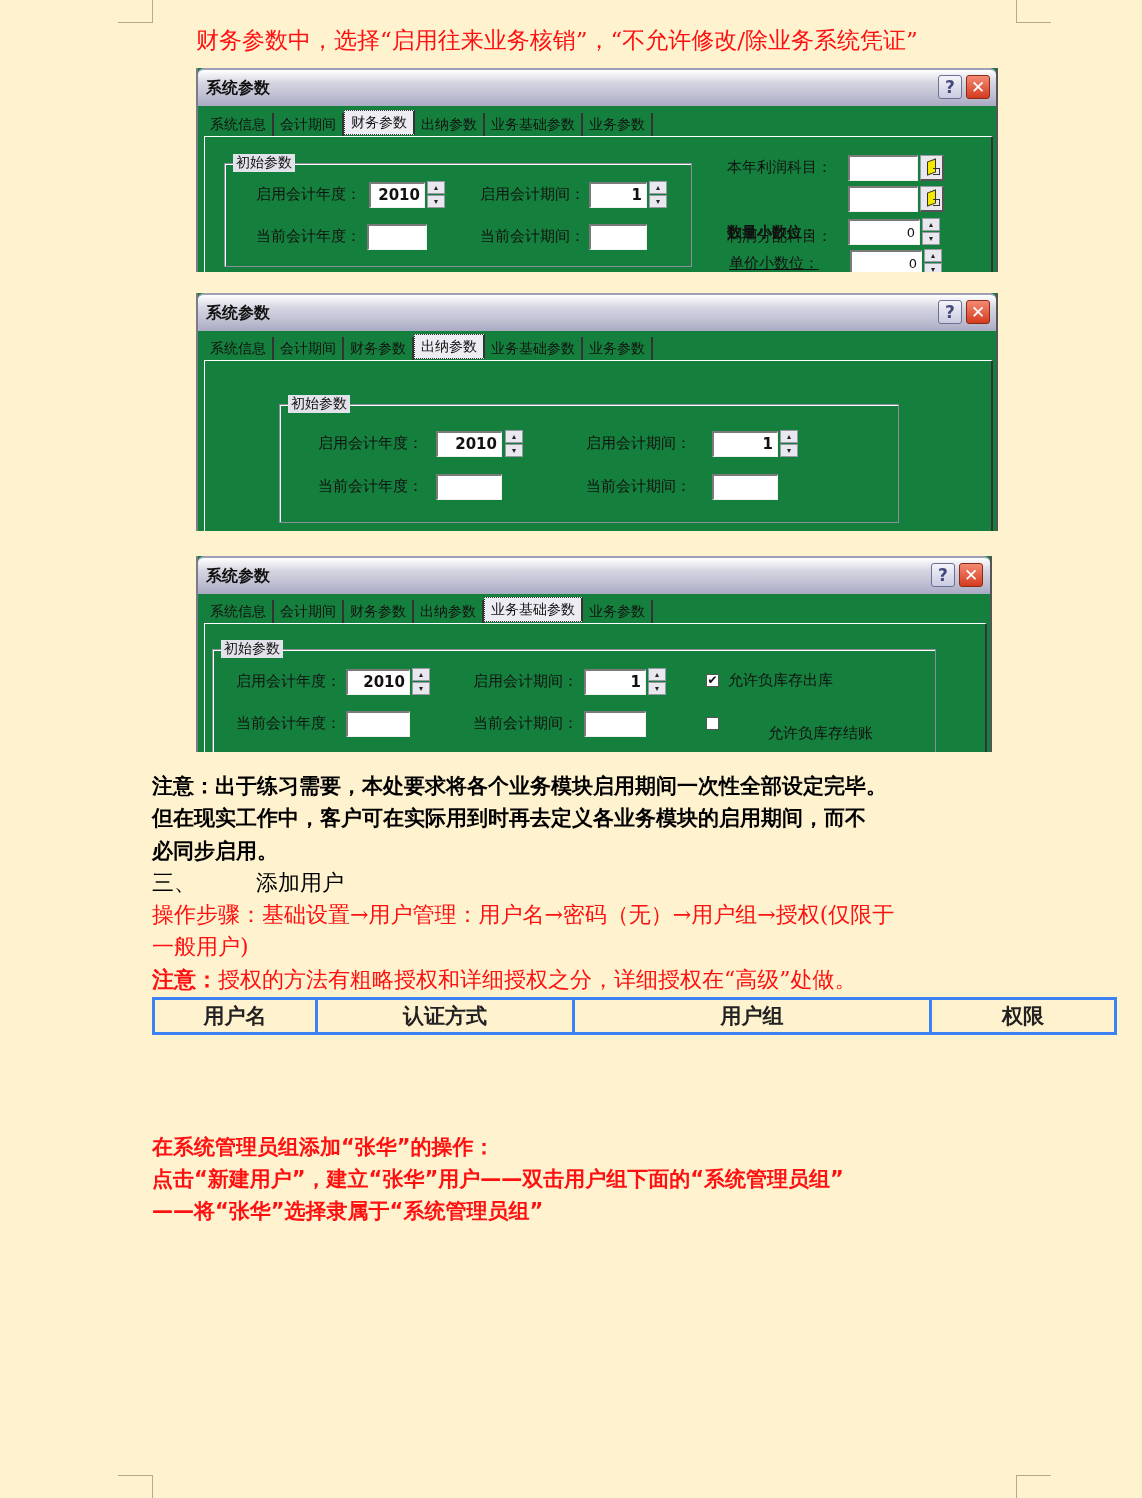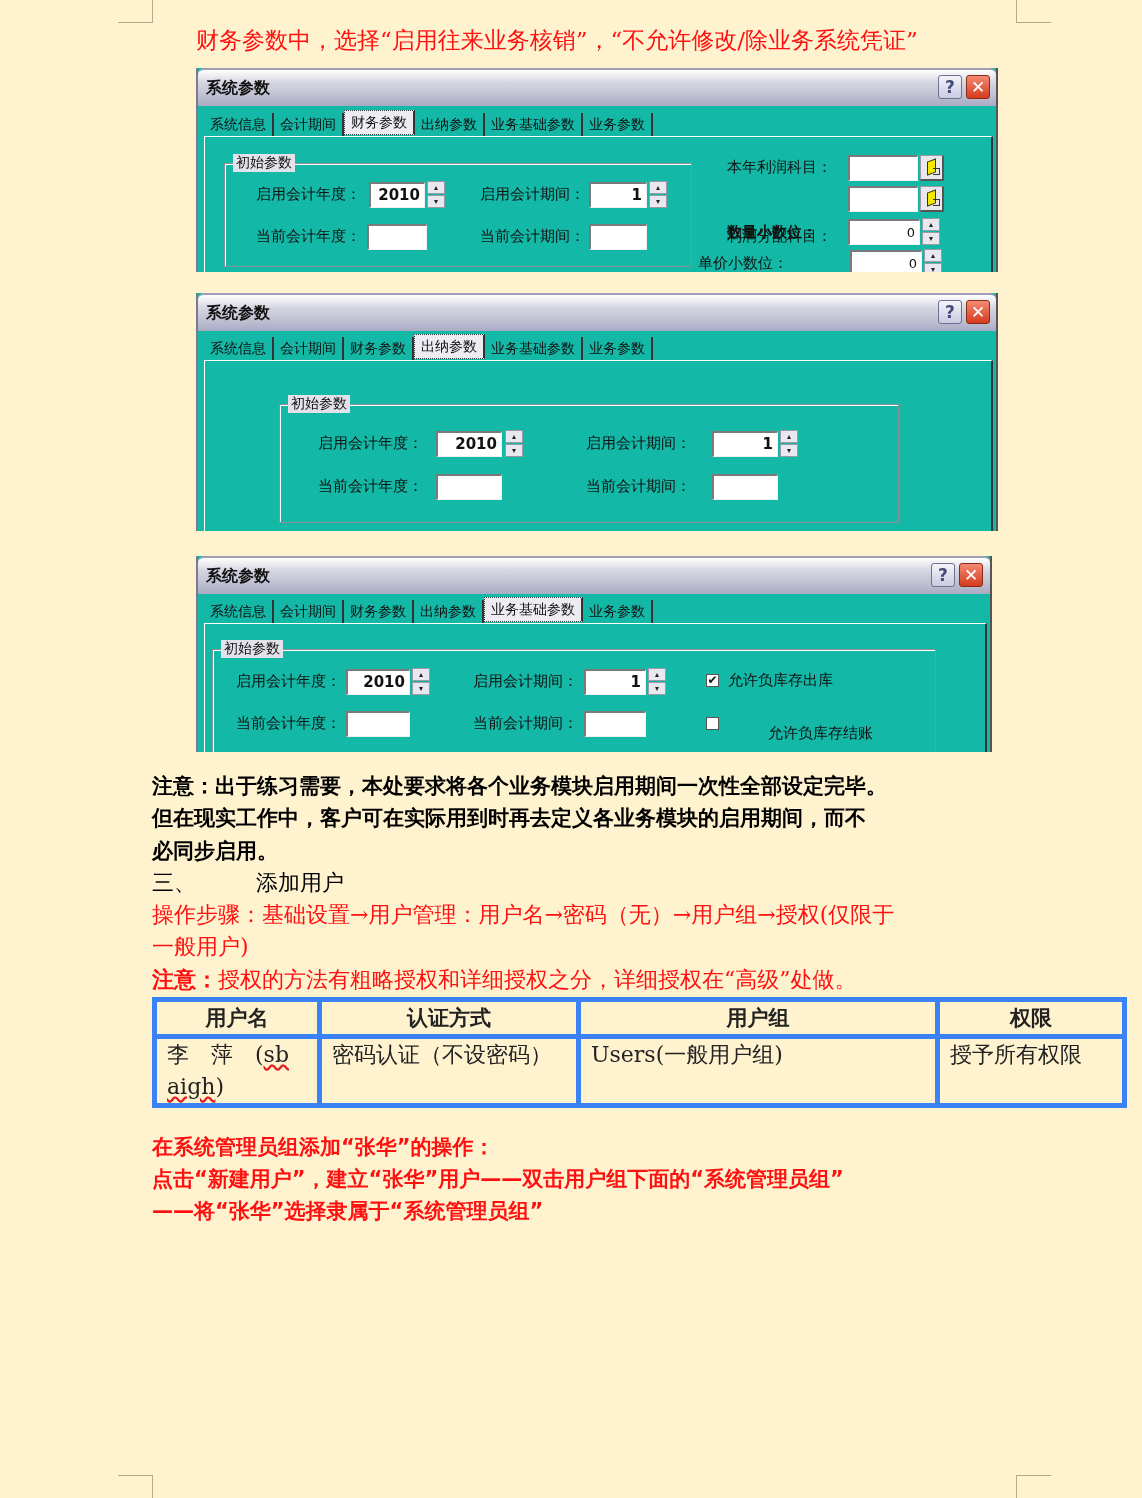--- a/index.html
+++ b/index.html
@@ -14,21 +14,21 @@
   .c-bl { left:118px; top:1475px; border-right-width:1px; border-top-width:1px; }
   .c-br { left:1016px; top:1475px; border-left-width:1px; border-top-width:1px; }
 
   .red { color:#ff1010; }
   .black { color:#000; }
   .line { position:absolute; white-space:nowrap; font-size:22px; line-height:32px; }
   .bold { font-weight:bold; font-family:"DejaVu Sans","Liberation Sans",sans-serif; }
 
   
   .dlg {
-    position:absolute; background:#14b8a6; overflow:hidden;
+    position:absolute; background:#15803d; overflow:hidden;
     border-left:2px solid #7b7b8c; border-right:2px solid #555;
     font-family:"DejaVu Sans","Liberation Sans",sans-serif; font-size:14px; color:#111;
   }
   .dlg-title {
     height:36px; position:relative;
     background:linear-gradient(#ffffff 0%, #d6d6e2 35%, #bfc0d2 70%, #a9abc4 100%);
     border-top:2px solid #9fa0b8; border-radius:6px 6px 0 0;
   }
   .dlg-title .ttl { position:absolute; left:8px; top:8px; font-weight:bold; font-size:16px; color:#111; }
   .tbtn { position:absolute; top:5px; width:24px; height:24px; border-radius:3px; box-sizing:border-box; font-weight:bold; text-align:center; line-height:22px; font-size:17px; }
@@ -50,21 +50,21 @@
   .spin { position:absolute; width:18px; height:28px; }
   .spin div { height:13px; background:#e8e8ee; border:1px solid #9a9aa6; box-sizing:border-box; font-size:8px; line-height:11px; text-align:center; color:#222; }
   .spin div + div { margin-top:1px; }
   .pick { position:absolute; width:24px; height:26px; background:#e8e8ee; border:1px solid #9a9aa6; border-right:2px solid #555; border-bottom:2px solid #555; box-sizing:border-box; }
   .pick::before { content:""; position:absolute; left:6px; top:4px; width:7px; height:12px; background:#f5e800; border:1px solid #333; transform:skewY(-20deg); }
   .pick::after { content:""; position:absolute; left:12px; top:12px; width:6px; height:5px; border:1px solid #333; border-left:none; }
   .chk { position:absolute; width:13px; height:13px; background:#fff; border:1px solid #555; box-sizing:border-box; font-size:12px; line-height:11px; text-align:center; font-weight:bold; }
 
   
   table.users { position:absolute; left:152px; top:997px; border-collapse:collapse; font-size:22px; font-family:"DejaVu Serif","Liberation Serif",serif; color:#222; }
-  table.users td, table.users th { border:5px solid #3b82f6; padding:0 10px; vertical-align:top; line-height:32px; }
+  table.users td, table.users th { border:3px solid #3b82f6; padding:0 10px; vertical-align:top; line-height:32px; }
   table.users th { font-weight:bold; text-align:center; font-family:"DejaVu Sans","Liberation Sans",sans-serif; font-size:21px; }
   .wavy { text-decoration:underline wavy #e02020; }
 </style>
 </head>
 <body>
 
 <div class="corner c-tl"></div>
 <div class="corner c-tr"></div>
 <div class="corner c-bl"></div>
 <div class="corner c-br"></div>
@@ -111,21 +111,21 @@
   <div class="pick" style="left:722px; top:87px;"></div>
   <span class="lbl" style="left:529px; top:121px;margin-top:38px;">利润分配科目：</span>
   <div class="field plain" style="left:650px; top:118px; width:70px;"></div>
   <div class="pick" style="left:722px; top:118px;"></div>
   <span class="lbl" style="left:529px; top:155px;font-weight:bold;">数量小数位：</span>
   <div class="field plain" style="left:650px; top:151px; width:72px;">0</div>
   <div class="spin" style="left:724px; top:150px;">
       <div>▴</div>
       <div>▾</div>
     </div>
-  <span class="lbl" style="left:500px; top:186px;">单价小数位：</span>
+  <span class="lbl" style="left:531px; top:186px;text-decoration:underline;">单价小数位：</span>
   <div class="field plain" style="left:652px; top:182px; width:72px;">0</div>
   <div class="spin" style="left:726px; top:181px;">
       <div>▴</div>
       <div>▾</div>
     </div>
 </div>
 
 <div class="dlg" style="left:196px; top:293px; width:798px; height:238px;">
   <div class="dlg-title">
     <span class="ttl">系统参数</span>
@@ -218,24 +218,18 @@
 </div>
 
 <table class="users">
   <tbody>
       <tr>
     <th style="width:140px;">用户名</th>
     <th style="width:234px;">认证方式</th>
     <th style="width:334px;">用户组</th>
     <th style="width:162px;">权限</th>
   </tr>
-  <tr style="height:66px;">
-    <td><span>李　萍　(</span><span class="wavy">sb</span><br><span class="wavy">aigh</span><span>)</span></td>
-    <td>密码认证（不设密码）</td>
-    <td>Users(一般用户组)</td>
-    <td>授予所有权限</td>
-  </tr>
 </tbody>
   </table>
 
 <div class="line red bold" style="left:152px; top:1131px; font-size:21px;">在系统管理员组添加“张华”的操作：</div>
 <div class="line red bold" style="left:152px; top:1163px; font-size:21px;">点击“新建用户”，建立“张华”用户——双击用户组下面的“系统管理员组”</div>
 <div class="line red bold" style="left:152px; top:1195px; font-size:21px;">——将“张华”选择隶属于“系统管理员组”</div>
 
 </body></html>

